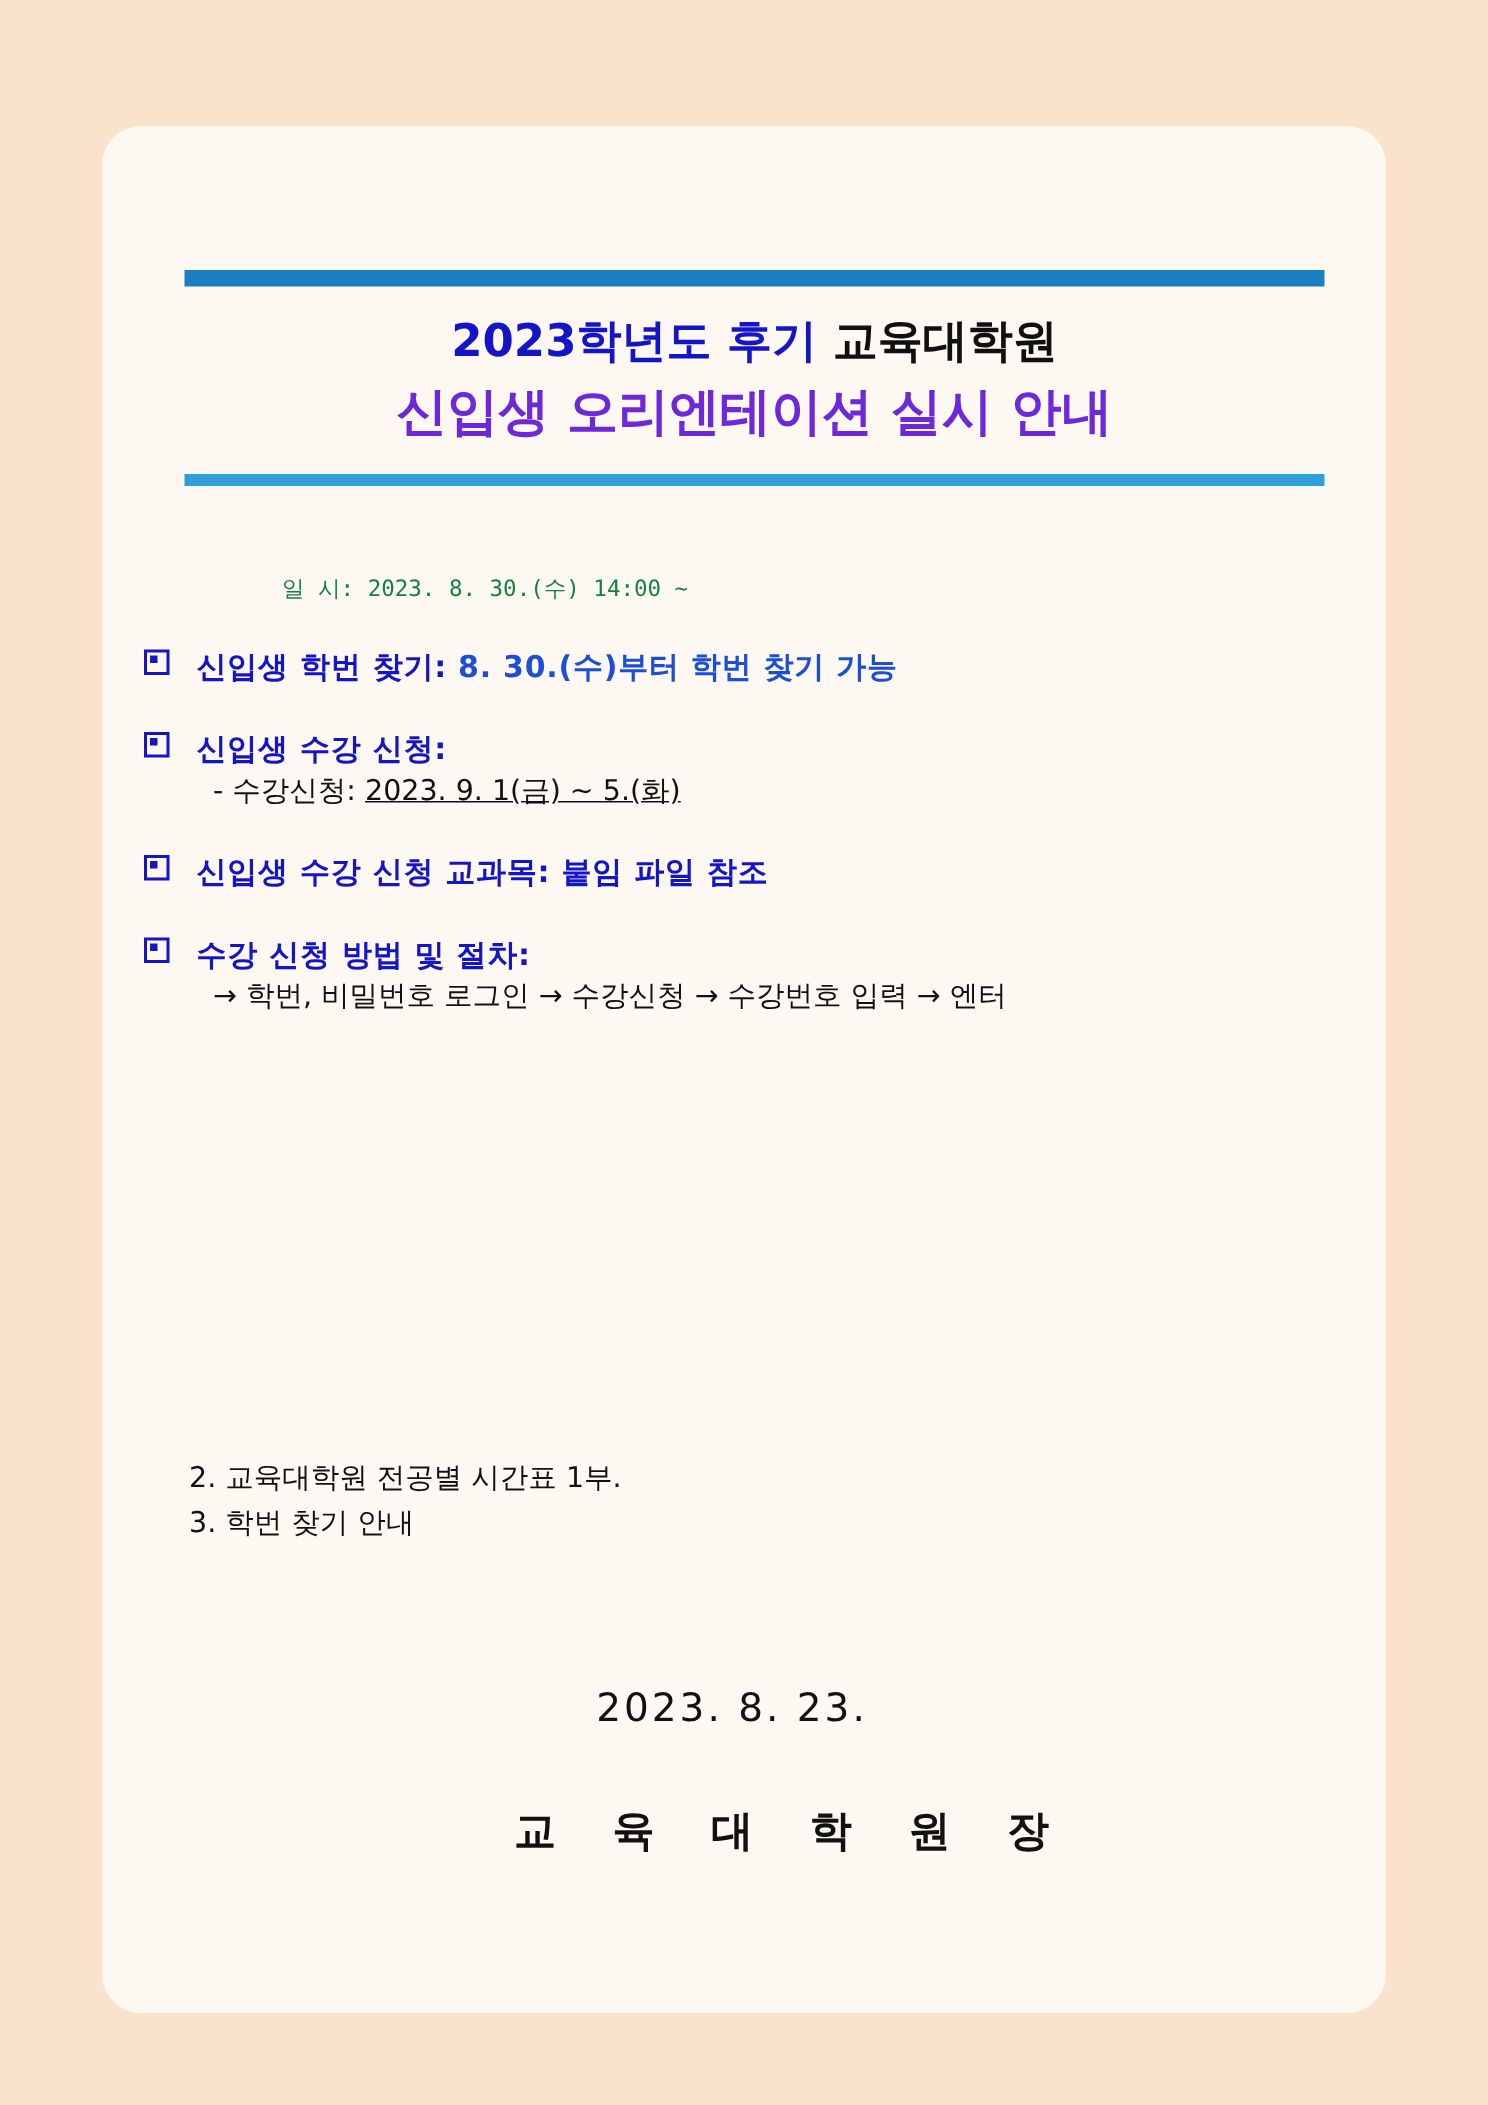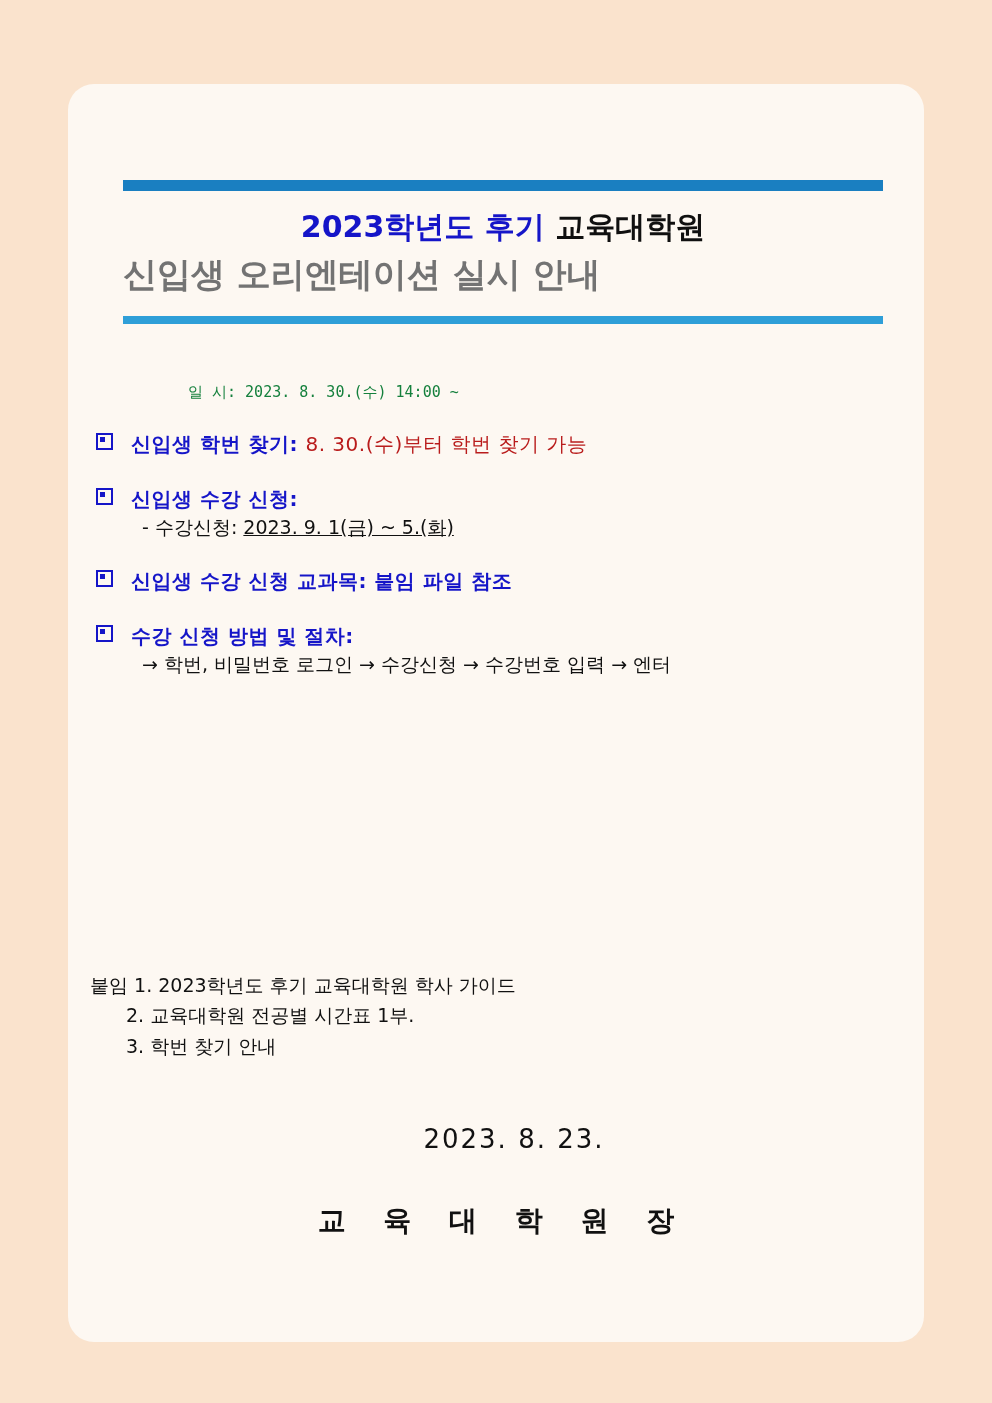--- a/index.html
+++ b/index.html
@@ -55,24 +55,24 @@
     font-weight: bold;
     color: #1515c8;
     letter-spacing: 0px;
     padding: 16px 0 4px 0;
     white-space: nowrap;
   }
   .title-line1 .dark {
     color: #101010;
   }
   .title-line2 {
-    text-align: left;
+    text-align: center;
     font-size: 34px;
     font-weight: bold;
-    color: #737373;
+    color: #6d28d9;
     padding-bottom: 14px;
     white-space: nowrap;
   }
 
   
   .body {
     position: absolute;
     left: 28px;
     top: 298px;
     width: 800px;
@@ -113,22 +113,22 @@
     white-space: nowrap;
     font-family: "DejaVu Sans Mono", monospace;
   }
   .sub2 {
     margin-left: 46px;
     font-size: 19px;
     color: #111;
     white-space: nowrap;
   }
   .red {
-    color: #b91c1c;
-    font-weight: normal;
+    color: #1d4ed8;
+    font-weight: bold;
   }
   .u {
     text-decoration: underline;
   }
   .link {
     color: #2424c8;
     text-decoration: underline;
   }
   .indent-head-gap {
     display: inline-block;
@@ -154,33 +154,33 @@
 
   .datestamp {
     position: absolute;
     left: 0;
     top: 1040px;
     width: 840px;
     text-align: center;
     font-size: 26px;
     color: #111;
     letter-spacing: 2px;
-    padding-left: 26px;
   }
   .signature {
     position: absolute;
     left: 0;
     top: 1118px;
     width: 856px;
     text-align: center;
     font-size: 28px;
     font-weight: bold;
     color: #111;
     letter-spacing: 14px;
     text-indent: 14px;
+    padding-left: 25px;
   }
 </style>
 </head>
 <body>
 
 <div class="page">
   <div class="inner">
 
     <div class="title-block">
       <div class="rule-top"></div>
@@ -225,21 +225,20 @@
       <div class="sec">
         <div class="head">
           <span class="marker"></span><span class="indent-head-gap"></span><span>수강 신청 방법 및 절차:</span>
         </div>
         <div class="sub2">→ 학번, 비밀번호 로그인 → 수강신청 → 수강번호 입력 → 엔터</div>
       </div>
 
     </div>
 
     <div class="attach">
-      <div class="ln">붙임 1. 2023학년도 후기 교육대학원 학사 가이드</div>
       <div class="ln idt">2. 교육대학원 전공별 시간표 1부.</div>
       <div class="ln idt">3. 학번 찾기 안내</div>
     </div>
 
     <div class="datestamp">2023.  8. 23.</div>
     <div class="signature">교 육 대 학 원 장</div>
 
   </div>
 </div>
 

